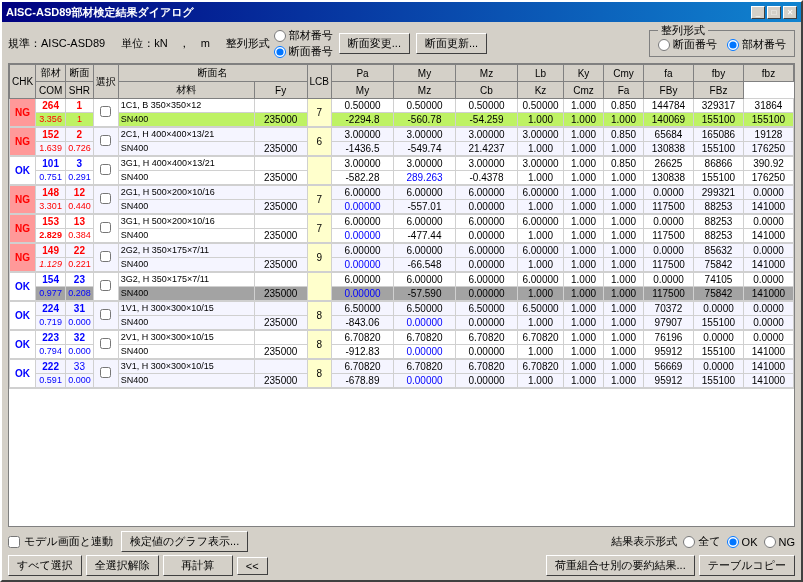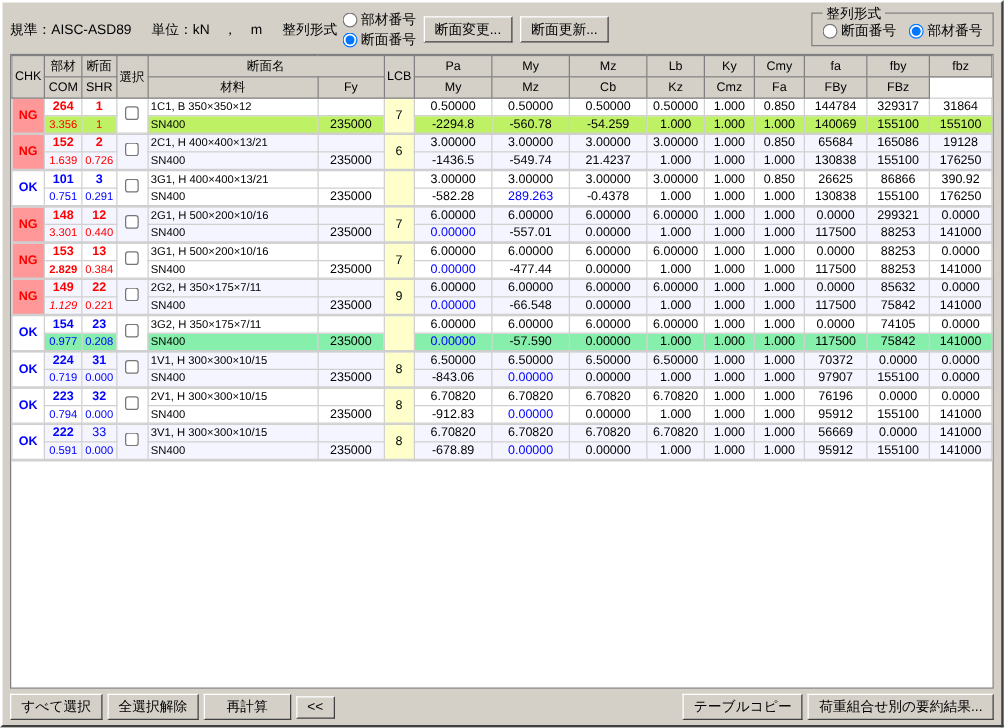--- a/index.html
+++ b/index.html
@@ -171,20 +171,28 @@
       gap: 6px;
     }
     input[type="radio"] { width: 12px; height: 12px; }
     input[type="checkbox"] { width: 12px; height: 12px; }
   </style>
 </head>
 <body>
 
 <div class="window">
 
+  <div class="title-bar">
+    <span class="title-bar-text">AISC-ASD89部材検定結果ダイアログ</span>
+    <div class="title-bar-buttons">
+      <div class="title-btn">_</div>
+      <div class="title-btn">□</div>
+      <div class="title-btn">✕</div>
+    </div>
+  </div>
 
   <div class="content">
 
     <div class="top-section">
       <span class="label-text">規準：AISC-ASD89</span>
       <span class="label-text" style="margin-left:10px;">単位：kN　，　m</span>
 
       <div style="display:flex;align-items:center;gap:4px;margin-left:10px;">
         <span class="label-text">整列形式</span>
         <div class="radio-group">
@@ -480,21 +488,21 @@
     <td>6.00000</td>
     <td>6.00000</td>
     <td>6.00000</td>
     <td>6.00000</td>
     <td>1.000</td>
     <td>1.000</td>
     <td>0.0000</td>
     <td>74105</td>
     <td>0.0000</td>
   </tr>
-            <tr style="background: #86efac;">
+            <tr style="background: #a3a3a3;">
     <td style="color:blue;font-size:9px;"><span style="font-size:9px;color:blue;">0.977</span></td>
     <td style="color:blue;font-size:9px;">0.208</td>
     <td colspan="1" style="text-align:left;font-size:9px;">SN400</td>
     <td>235000</td>
     <td style="color:blue;">0.00000</td>
     <td style="color:black;">-57.590</td>
     <td>0.00000</td>
     <td>1.000</td>
     <td>1.000</td>
     <td>1.000</td>
@@ -611,24 +619,46 @@
     <td>141000</td>
   </tr>
             <tr>
               <td colspan="16" style="height:1px;background:#c0c0c0;padding:0;"></td>
             </tr>
           </tbody>
       </table>
     </div>
 
     <div class="bottom-section">
+      <div class="bottom-row1">
+        <div style="display:flex;align-items:center;gap:4px;">
+          <input type="checkbox" style="">
+          <span class="label-text">モデル画面と連動</span>
+        </div>
+        <button class="btn-win" style="margin-left:8px;">検定値のグラフ表示...</button>
+        <div class="result-form" style="margin-left:auto;">
+          <span class="label-text">結果表示形式</span>
+          <div class="radio-row">
+            <input type="radio" name="result_show" style="">
+            <span class="label-text">全て</span>
+          </div>
+          <div class="radio-row">
+            <input type="radio" name="result_show" checked="" style="">
+            <span class="label-text">OK</span>
+          </div>
+          <div class="radio-row">
+            <input type="radio" name="result_show" style="">
+            <span class="label-text">NG</span>
+          </div>
+        </div>
+      </div>
       <div class="bottom-row2">
         <button class="btn-win">すべて選択</button>
         <button class="btn-win">全選択解除</button>
         <button class="btn-win" style="width:70px;">再計算</button>
         <button class="btn-win">&lt;&lt;</button>
         <div style="flex:1;"></div>
+        <button class="btn-win">荷重組合せ別の要約結果...</button>
         <button class="btn-win">テーブルコピー</button>
-        <button class="btn-win">荷重組合せ別の要約結果...</button>
       </div>
     </div>
   </div>
 </div>
 
 </body></html>

